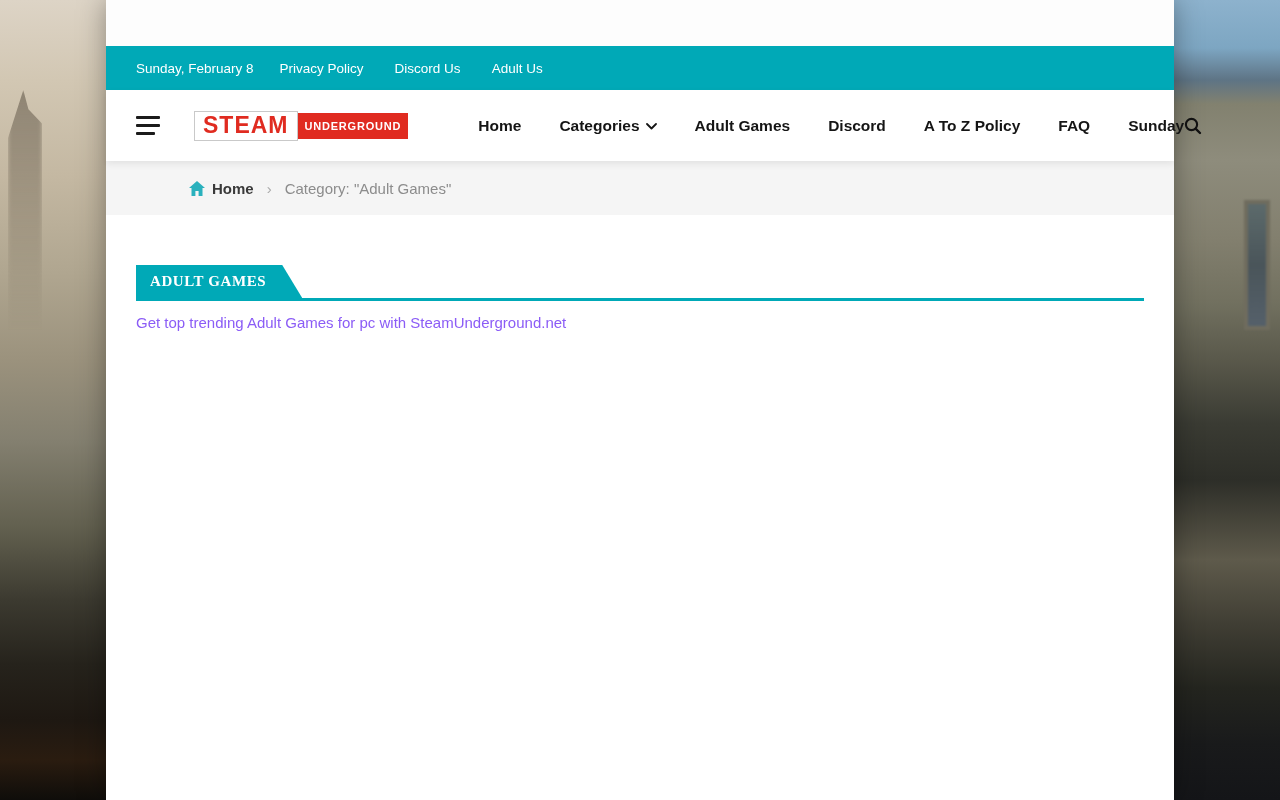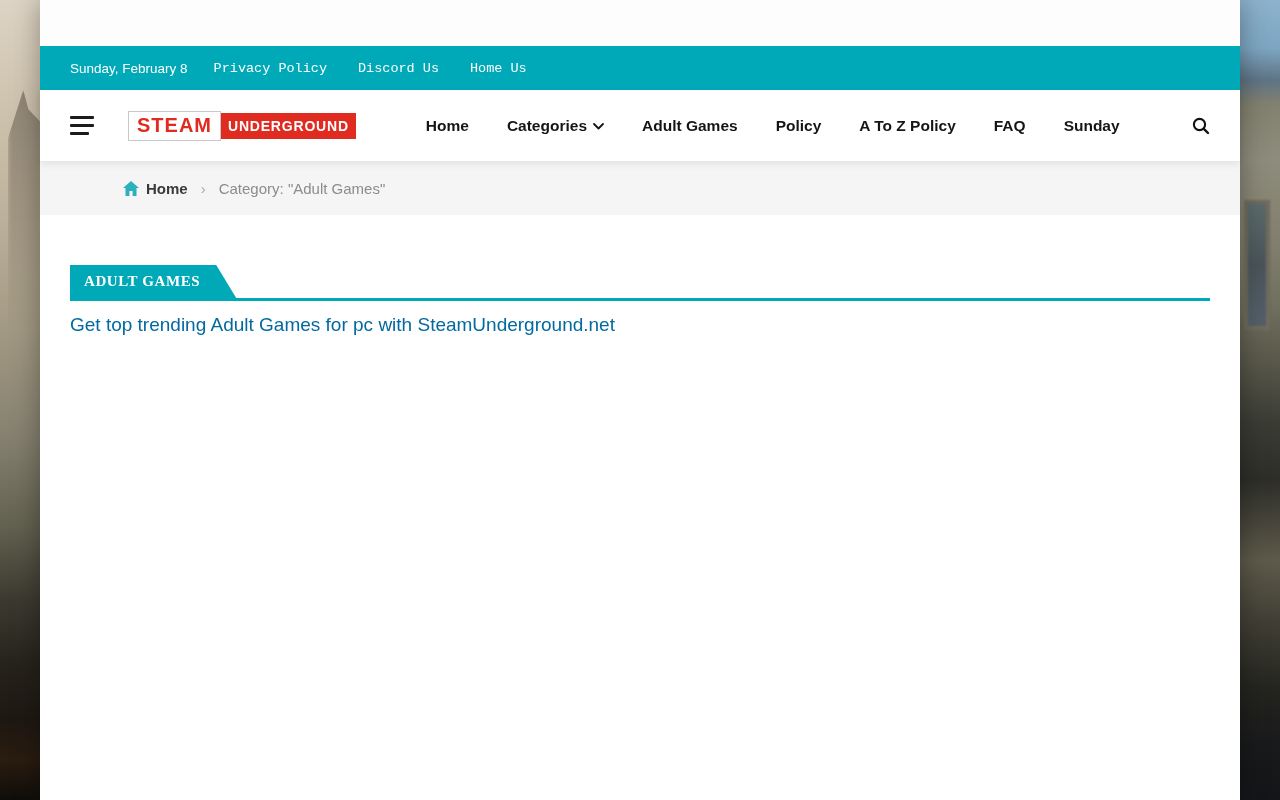--- a/index.html
+++ b/index.html
@@ -34,63 +34,63 @@
   }
   .bg-right .window {
     position: absolute; right: 10px; top: 200px; width: 26px; height: 130px;
     background: linear-gradient(180deg, #5c6a6b, #4a555a 50%, #55606a);
     border: 4px solid #6f6c5e; filter: blur(1px);
   }
 
   
   .page {
     position: relative; z-index: 1;
-    width: 1200px; min-height: 800px; margin: 0 auto;
+    width: 1068px; min-height: 800px; margin: 0 auto;
     display: flex; flex-direction: column;
     box-shadow: 0 0 26px rgba(0,0,0,.35);
   }
   .top-strip { height: 46px; background: #fdfdfd; }
 
   
   .topbar {
     height: 44px; background: #00a9b7; color: #fff;
     display: flex; align-items: center; padding: 0 30px;
     font-size: 13.5px;
   }
   .topbar .date { margin-right: 26px; }
   .topbar-links { display: flex; gap: 31px; }
-  .topbar-links a { color: #fff; text-decoration: none; cursor: pointer; font-family: Liberation Mono, monospace; }
+  .topbar-links a { color: #fff; text-decoration: none; cursor: pointer; }
 
   
   .header {
     height: 71px; background: #fff;
     display: flex; align-items: center; padding: 0 30px;
     position: relative; z-index: 2;
     box-shadow: 0 3px 7px rgba(0,0,0,.08);
   }
   .hamburger {
     background: none; border: none; cursor: pointer;
     display: flex; flex-direction: column; gap: 5px; padding: 2px 0;
   }
   .hamburger .bar { height: 3px; background: #1b1b1b; border-radius: 1px; }
   .hamburger .b1, .hamburger .b2 { width: 24px; }
   .hamburger .b3 { width: 19px; }
 
   .logo { margin-left: 34px; display: flex; align-items: center; text-decoration: none; cursor: pointer; }
   .logo-steam {
     display: inline-flex; align-items: center; height: 30px;
     background: #fff; border: 1px solid #c9c9c9;
-    color: #e02b20; font-weight: 800; font-size: 20px;
+    color: #e02b20; font-weight: 800; font-size: 23px;
     letter-spacing: 1px; padding: 0 8px;
     font-stretch: condensed;
   }
   .logo-underground {
     display: inline-flex; align-items: center; height: 26px;
     background: #e02b20; color: #fff; font-weight: 800;
-    font-size: 14px; letter-spacing: 0.8px; padding: 0 7px;
+    font-size: 11px; letter-spacing: 0.8px; padding: 0 7px;
     font-stretch: condensed;
   }
 
   .main-nav {
     margin-left: 70px; display: flex; align-items: center; gap: 38px;
     font-size: 15.5px; font-weight: 700; color: #151515;
   }
   .main-nav a {
     color: #151515; text-decoration: none; cursor: pointer;
     display: inline-flex; align-items: center; white-space: nowrap;
@@ -116,21 +116,21 @@
   .content { flex: 1; background: #fff; padding: 50px 30px 0; }
   .section-head { border-bottom: 3px solid #00a9b7; line-height: 0; }
   .section-badge {
     display: inline-block; background: #00a9b7; color: #fff;
     font-family: "Liberation Serif", serif; font-weight: bold;
     font-size: 15px; letter-spacing: 0.6px;
     line-height: 33px; padding: 0 36px 0 14px;
     clip-path: polygon(0 0, calc(100% - 20px) 0, 100% 100%, 0 100%);
     vertical-align: bottom;
   }
-  .section-desc { margin-top: 13px; color: #0369a1; font-size: 19px; }
+  .section-desc { margin-top: 13px; color: #8b5cf6; font-size: 15px; }
 </style>
 </head>
 <body>
 
 <div class="bg">
   <div class="bg-left">
     <div class="silhouette"></div>
   </div>
   <div class="bg-right">
     <div class="window"></div>
@@ -139,21 +139,21 @@
 
 <div class="page">
 
   <div class="top-strip"></div>
 
   <div class="topbar">
     <span class="date">Sunday, February 8</span>
     <nav class="topbar-links">
       <a>Privacy Policy</a>
       <a>Discord Us</a>
-      <a>Home Us</a>
+      <a>Adult Us</a>
     </nav>
   </div>
 
   <header class="header">
     <button class="hamburger" aria-label="menu">
       <span class="bar b1"></span>
       <span class="bar b2"></span>
       <span class="bar b3"></span>
     </button>
 
@@ -164,21 +164,21 @@
 
     <nav class="main-nav">
       <a>Home</a>
       <a>
         <span>Categories</span>
         <svg class="chev" width="11" height="7" viewBox="0 0 11 7">
           <polyline points="1,1 5.5,5.5 10,1" fill="none" stroke="#151515" stroke-width="1.8" stroke-linecap="round" stroke-linejoin="round"></polyline>
         </svg>
       </a>
       <a>Adult Games</a>
-      <a>Policy</a>
+      <a>Discord</a>
       <a>A To Z Policy</a>
       <a>FAQ</a>
       <a>Sunday</a>
     </nav>
 
     <button class="search-btn" aria-label="search">
       <svg width="18" height="18" viewBox="0 0 18 18">
         <circle cx="7.5" cy="7.5" r="5.6" fill="none" stroke="#111" stroke-width="2.1"></circle>
         <line x1="11.8" y1="11.8" x2="16" y2="16" stroke="#111" stroke-width="2.4" stroke-linecap="round"></line>
       </svg>

